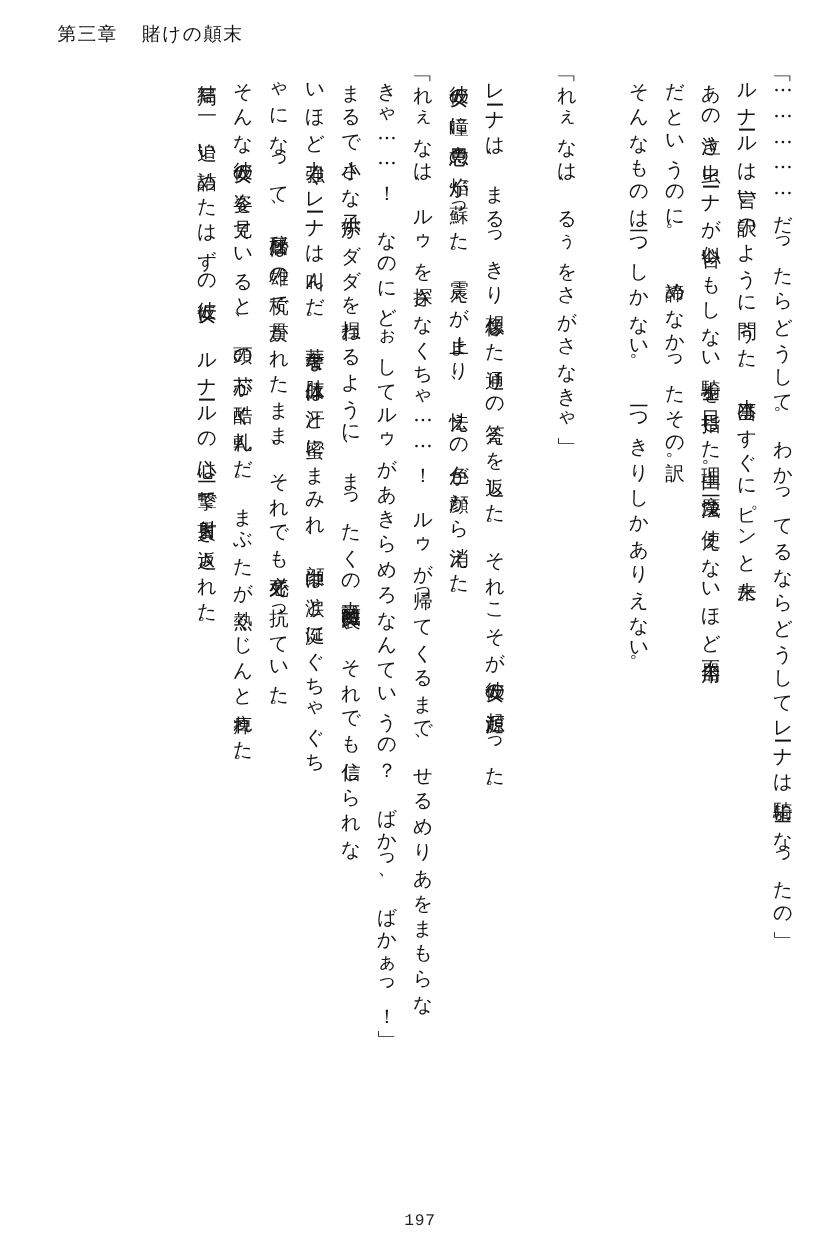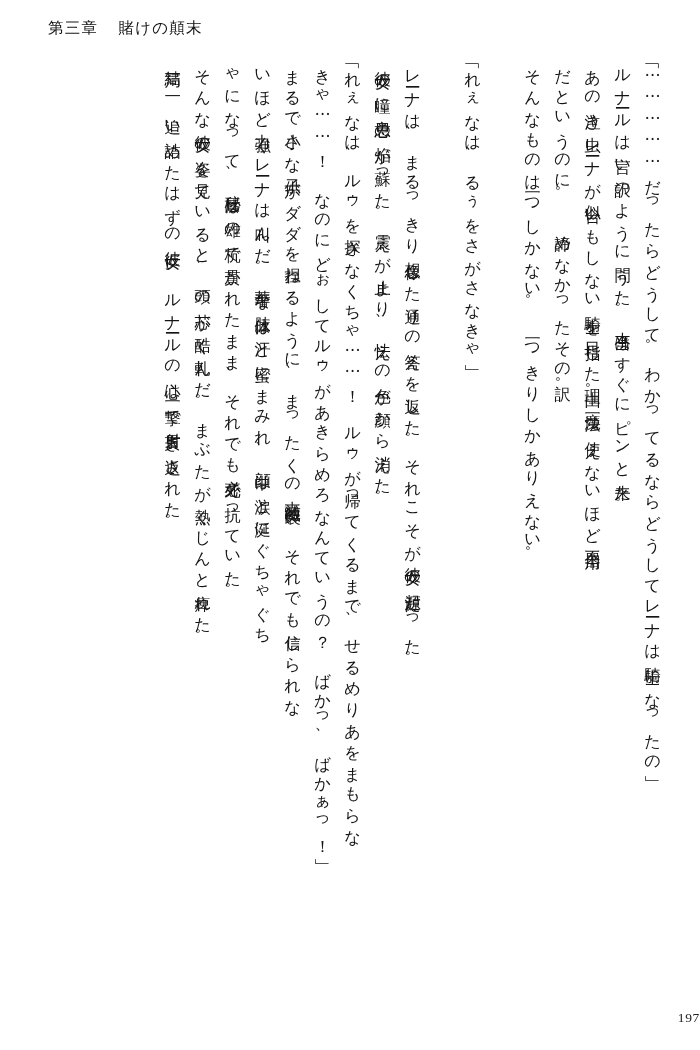--- a/index.html
+++ b/index.html
@@ -66,24 +66,24 @@
     font-family: "DejaVu Serif", "Liberation Serif", serif;
     white-space: pre-wrap;
     word-break: break-all;
   }
 
   .page-number {
     position: absolute;
     bottom: 24px;
     left: 0;
     width: 700px;
-    text-align: right;
+    text-align: center;
     font-size: 13.5px;
     color: #222;
-    font-family: Liberation Serif, serif;
+    font-family: Liberation Mono, monospace;
     letter-spacing: 0.05em;
   }
 </style>
 </head>
 <body>
 
 <div class="page">
 
   <div class="header">
     <span class="chapter-num">第三章</span>

